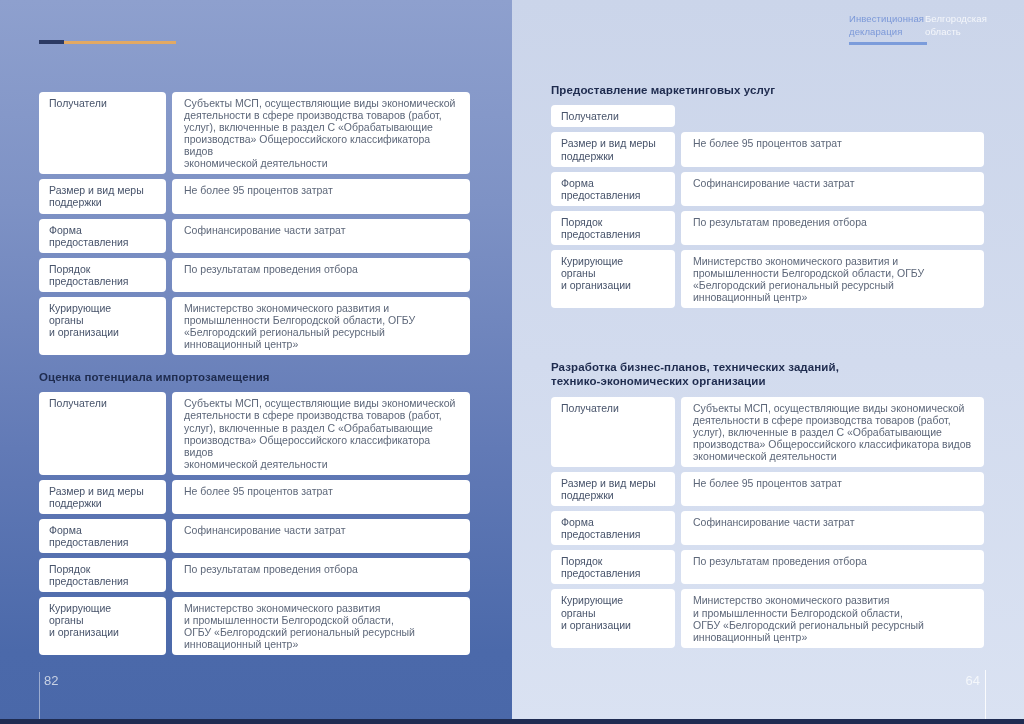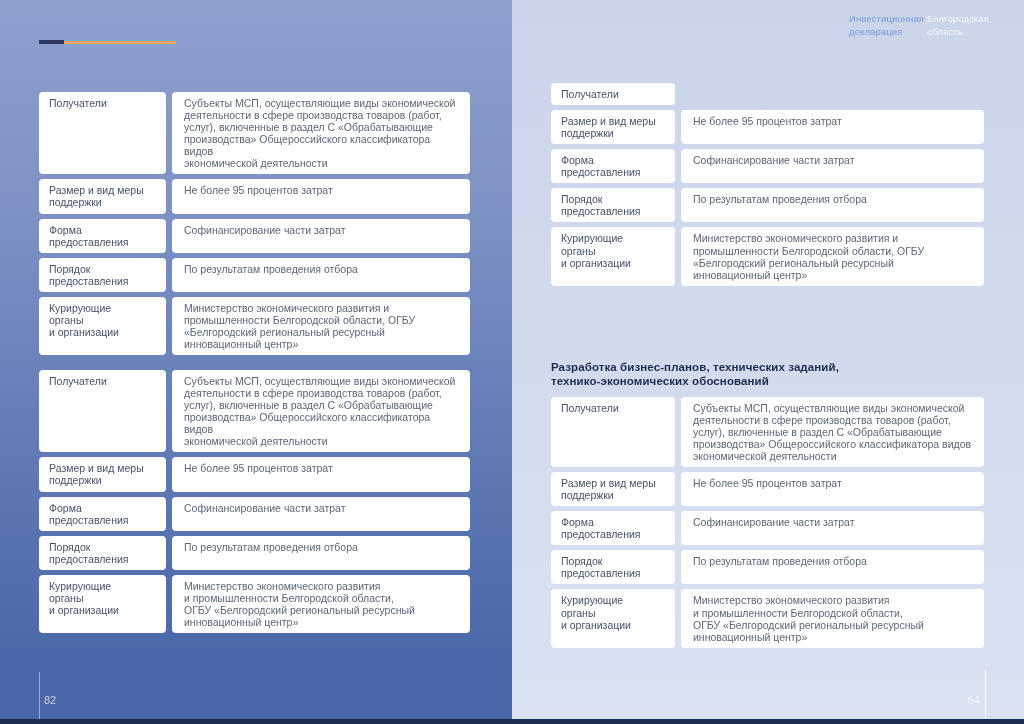--- a/index.html
+++ b/index.html
@@ -12,21 +12,21 @@
   .page-right{left:512px;background:linear-gradient(180deg,#cbd5ea 0%,#d2dbee 50%,#dae2f2 100%);}
   .bottom-bar{position:absolute;left:0;bottom:0;width:1024px;height:5px;background:#1f2c52;z-index:6;}
 
   
   .deco{position:absolute;left:39px;top:40px;display:flex;align-items:center;z-index:2;}
   .deco-navy{width:25px;height:4px;background:#2c3a63;}
   .deco-orange{width:112px;height:3px;background:#e2a963;}
 
   
   .brand{position:absolute;left:849px;top:13px;display:flex;z-index:2;}
-  .brand-col{display:flex;}
+  .brand-col{display:flex;flex-direction:column;}
   .brand-col1{width:78px;}
   .brand-col2{width:58px;align-items:center;}
   .brand-label{font-size:9.5px;line-height:1.32;letter-spacing:.1px;}
   .brand-label.primary{color:#7b98d8;}
   .brand-label.secondary{color:rgba(255,255,255,.8);}
   .brand-underline{height:3px;margin-top:4px;}
   .brand-underline.primary{background:#7b9cdb;}
   .brand-underline.secondary{background:#e5a75b;}
 
   
@@ -42,21 +42,21 @@
   .row{display:flex;gap:6px;align-items:stretch;}
   .cell{
     background:#ffffff;border-radius:4px;box-sizing:border-box;
     font-size:10.5px;line-height:1.15;white-space:pre-line;
   }
   .lbl{flex:0 0 127px;padding:5px 10px;color:#47536a;}
   .t-right .lbl{flex-basis:124px;}
   .val{flex:1;padding:5px 12px;color:#5d6779;}
 
   
-  .pageno{position:absolute;font-size:11px;z-index:3;margin-top:21px;}
+  .pageno{position:absolute;font-size:13px;z-index:3;}
   .pageno-left{left:44px;top:673px;color:#c9d2e4;}
   .pageno-right{left:960px;top:673px;width:20px;text-align:right;color:#f4f7fb;}
   .rule{position:absolute;width:1px;z-index:3;}
   .rule-left{left:39px;top:672px;height:52px;background:rgba(255,255,255,.45);}
   .rule-right{left:985px;top:670px;height:54px;background:rgba(255,255,255,.85);}
 </style>
 </head>
 <body>
 
 <div id="stage">
@@ -108,20 +108,21 @@
 органы
 и организации</div>
       <div class="cell val">Министерство экономического развития и
 промышленности Белгородской области, ОГБУ
 «Белгородский региональный ресурсный
 инновационный центр»</div>
     </div>
   </div>
 
   <div class="tbl t-left" id="tbl2">
+    <div class="tbl-title">Оценка потенциала импортозамещения</div>
     <div class="row">
       <div class="cell lbl">Получатели</div>
       <div class="cell val">Субъекты МСП, осуществляющие виды экономической
 деятельности в сфере производства товаров (работ,
 услуг), включенные в раздел C «Обрабатывающие
 производства» Общероссийского классификатора видов
 экономической деятельности</div>
     </div>
     <div class="row">
       <div class="cell lbl">Размер и вид меры
@@ -143,20 +144,21 @@
 органы
 и организации</div>
       <div class="cell val">Министерство экономического развития
 и промышленности Белгородской области,
 ОГБУ «Белгородский региональный ресурсный
 инновационный центр»</div>
     </div>
   </div>
 
   <div class="tbl t-right" id="tbl3">
+    <div class="tbl-title">Предоставление маркетинговых услуг</div>
     <div class="row">
       <div class="cell lbl">Получатели</div>
     </div>
     <div class="row">
       <div class="cell lbl">Размер и вид меры
 поддержки</div>
       <div class="cell val">Не более 95 процентов затрат</div>
     </div>
     <div class="row">
       <div class="cell lbl">Форма
@@ -174,21 +176,21 @@
 и организации</div>
       <div class="cell val">Министерство экономического развития и
 промышленности Белгородской области, ОГБУ
 «Белгородский региональный ресурсный
 инновационный центр»</div>
     </div>
   </div>
 
   <div class="tbl t-right" id="tbl4">
     <div class="tbl-title">Разработка бизнес-планов, технических заданий,
-технико-экономических обоснований</div>
+технико-экономических организации</div>
     <div class="row">
       <div class="cell lbl">Получатели</div>
       <div class="cell val">Субъекты МСП, осуществляющие виды экономической
 деятельности в сфере производства товаров (работ,
 услуг), включенные в раздел С «Обрабатывающие
 производства» Общероссийского классификатора видов
 экономической деятельности</div>
     </div>
     <div class="row">
       <div class="cell lbl">Размер и вид меры

